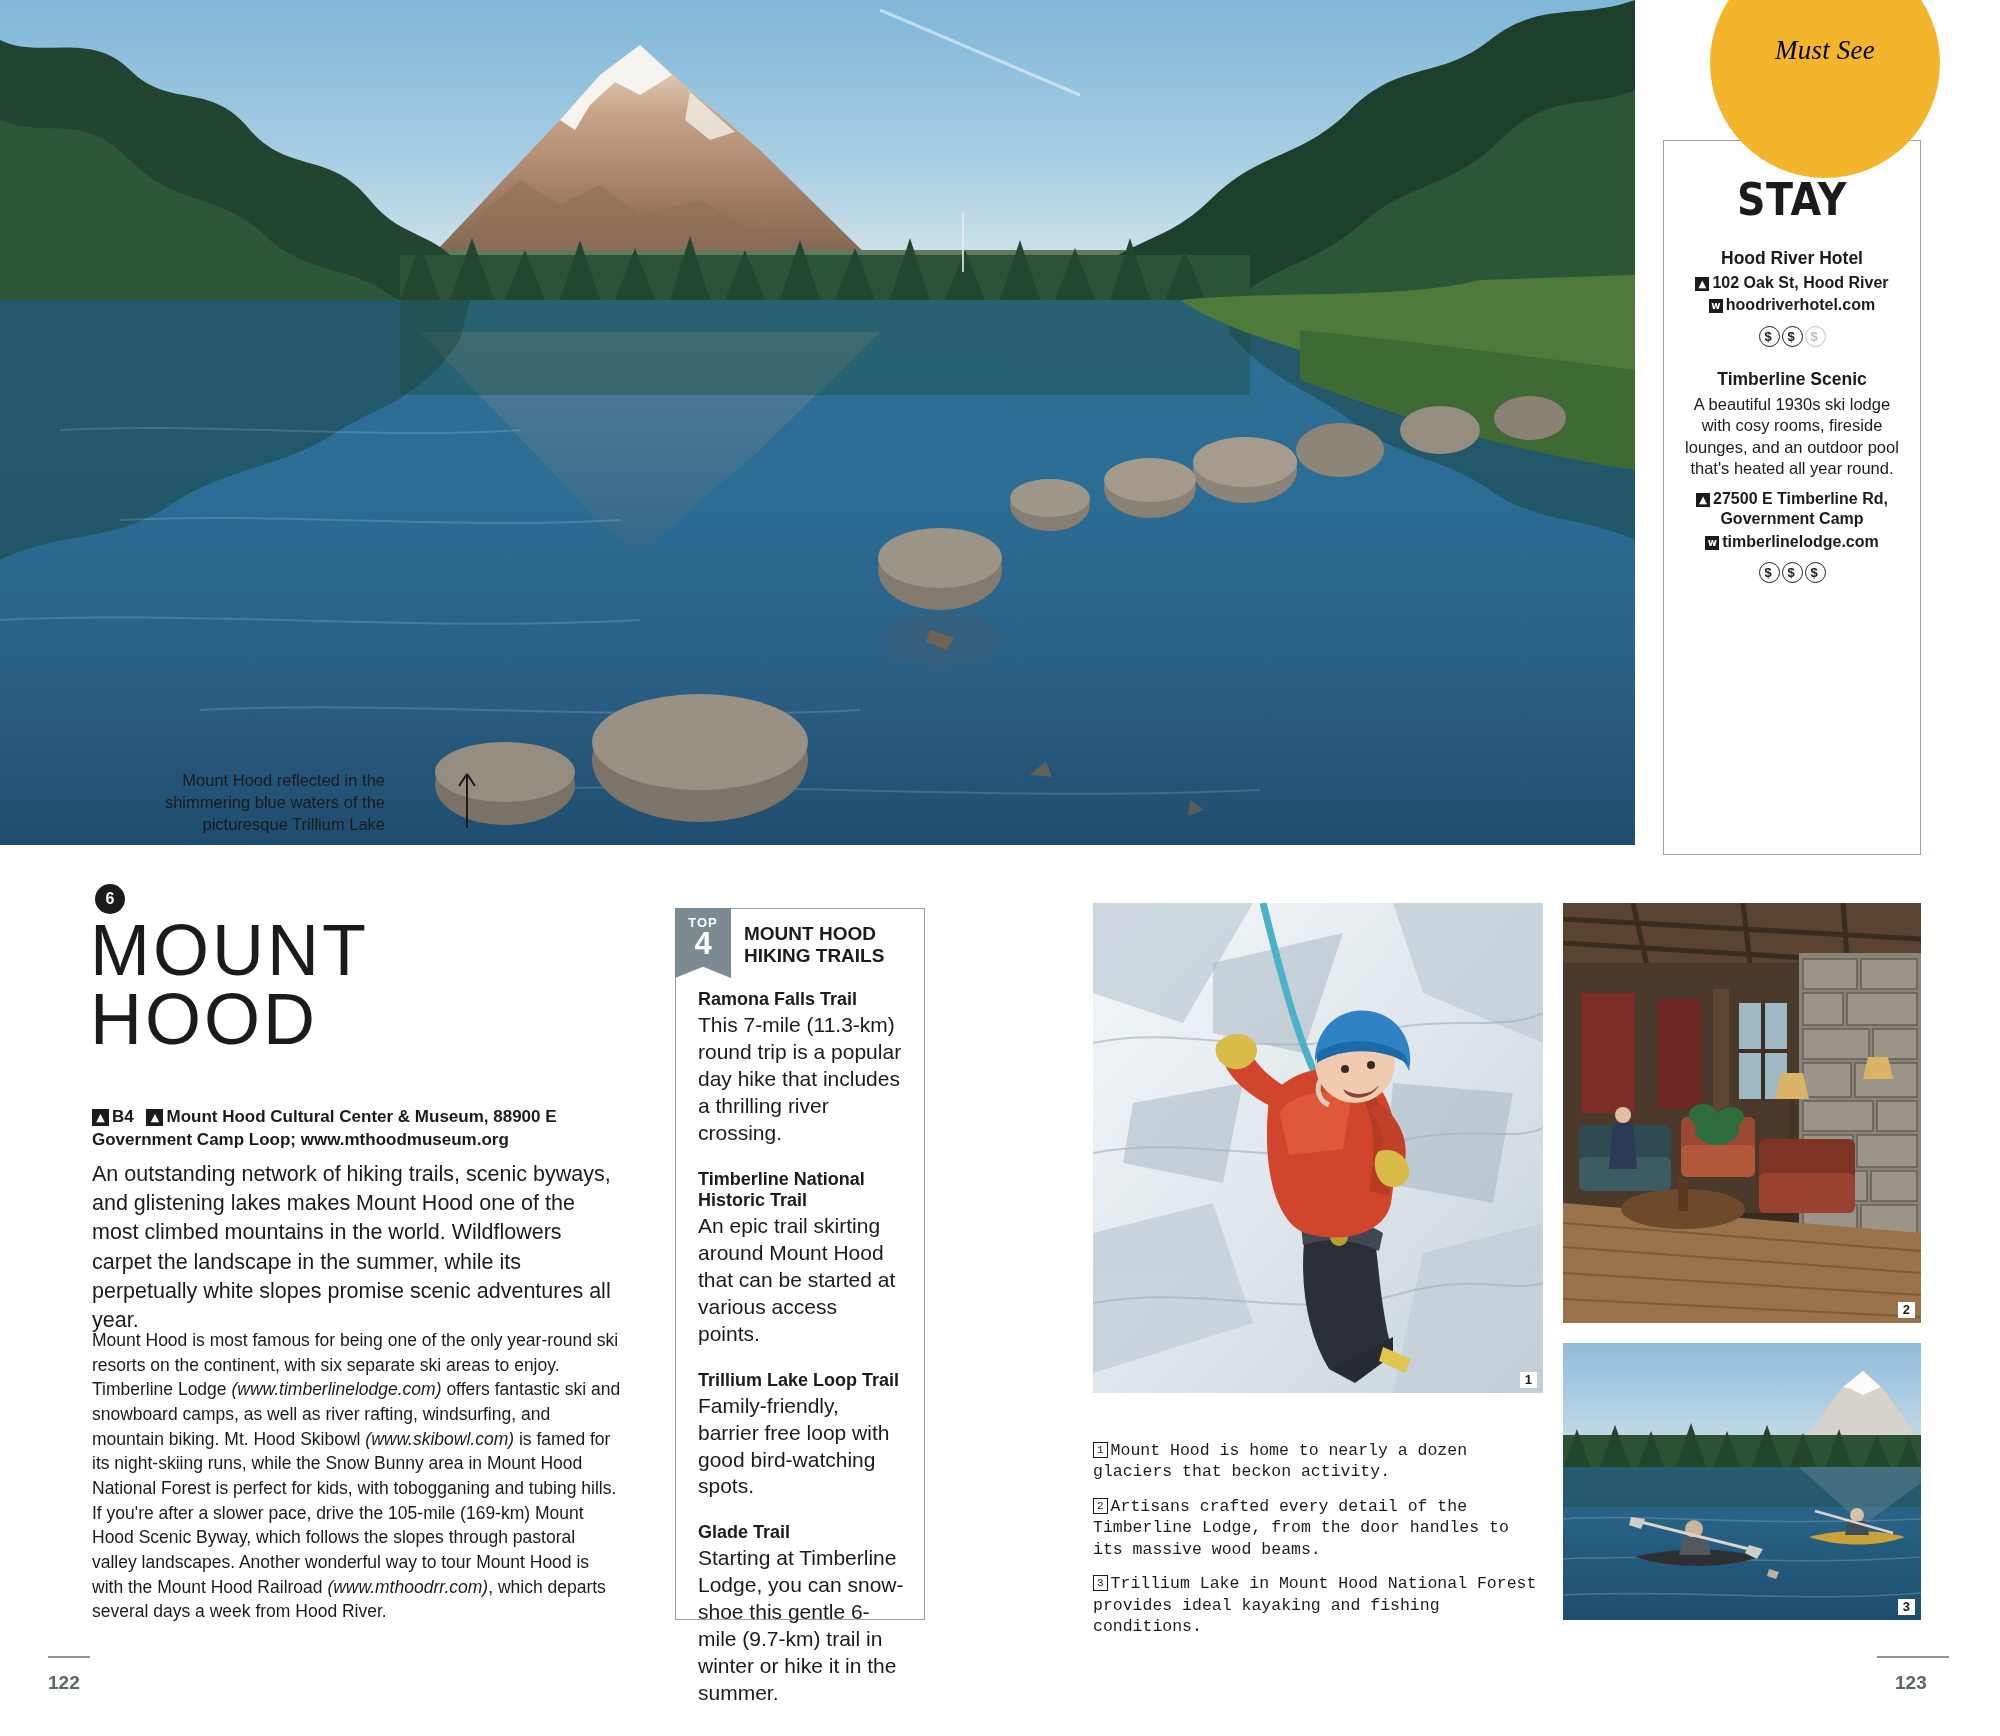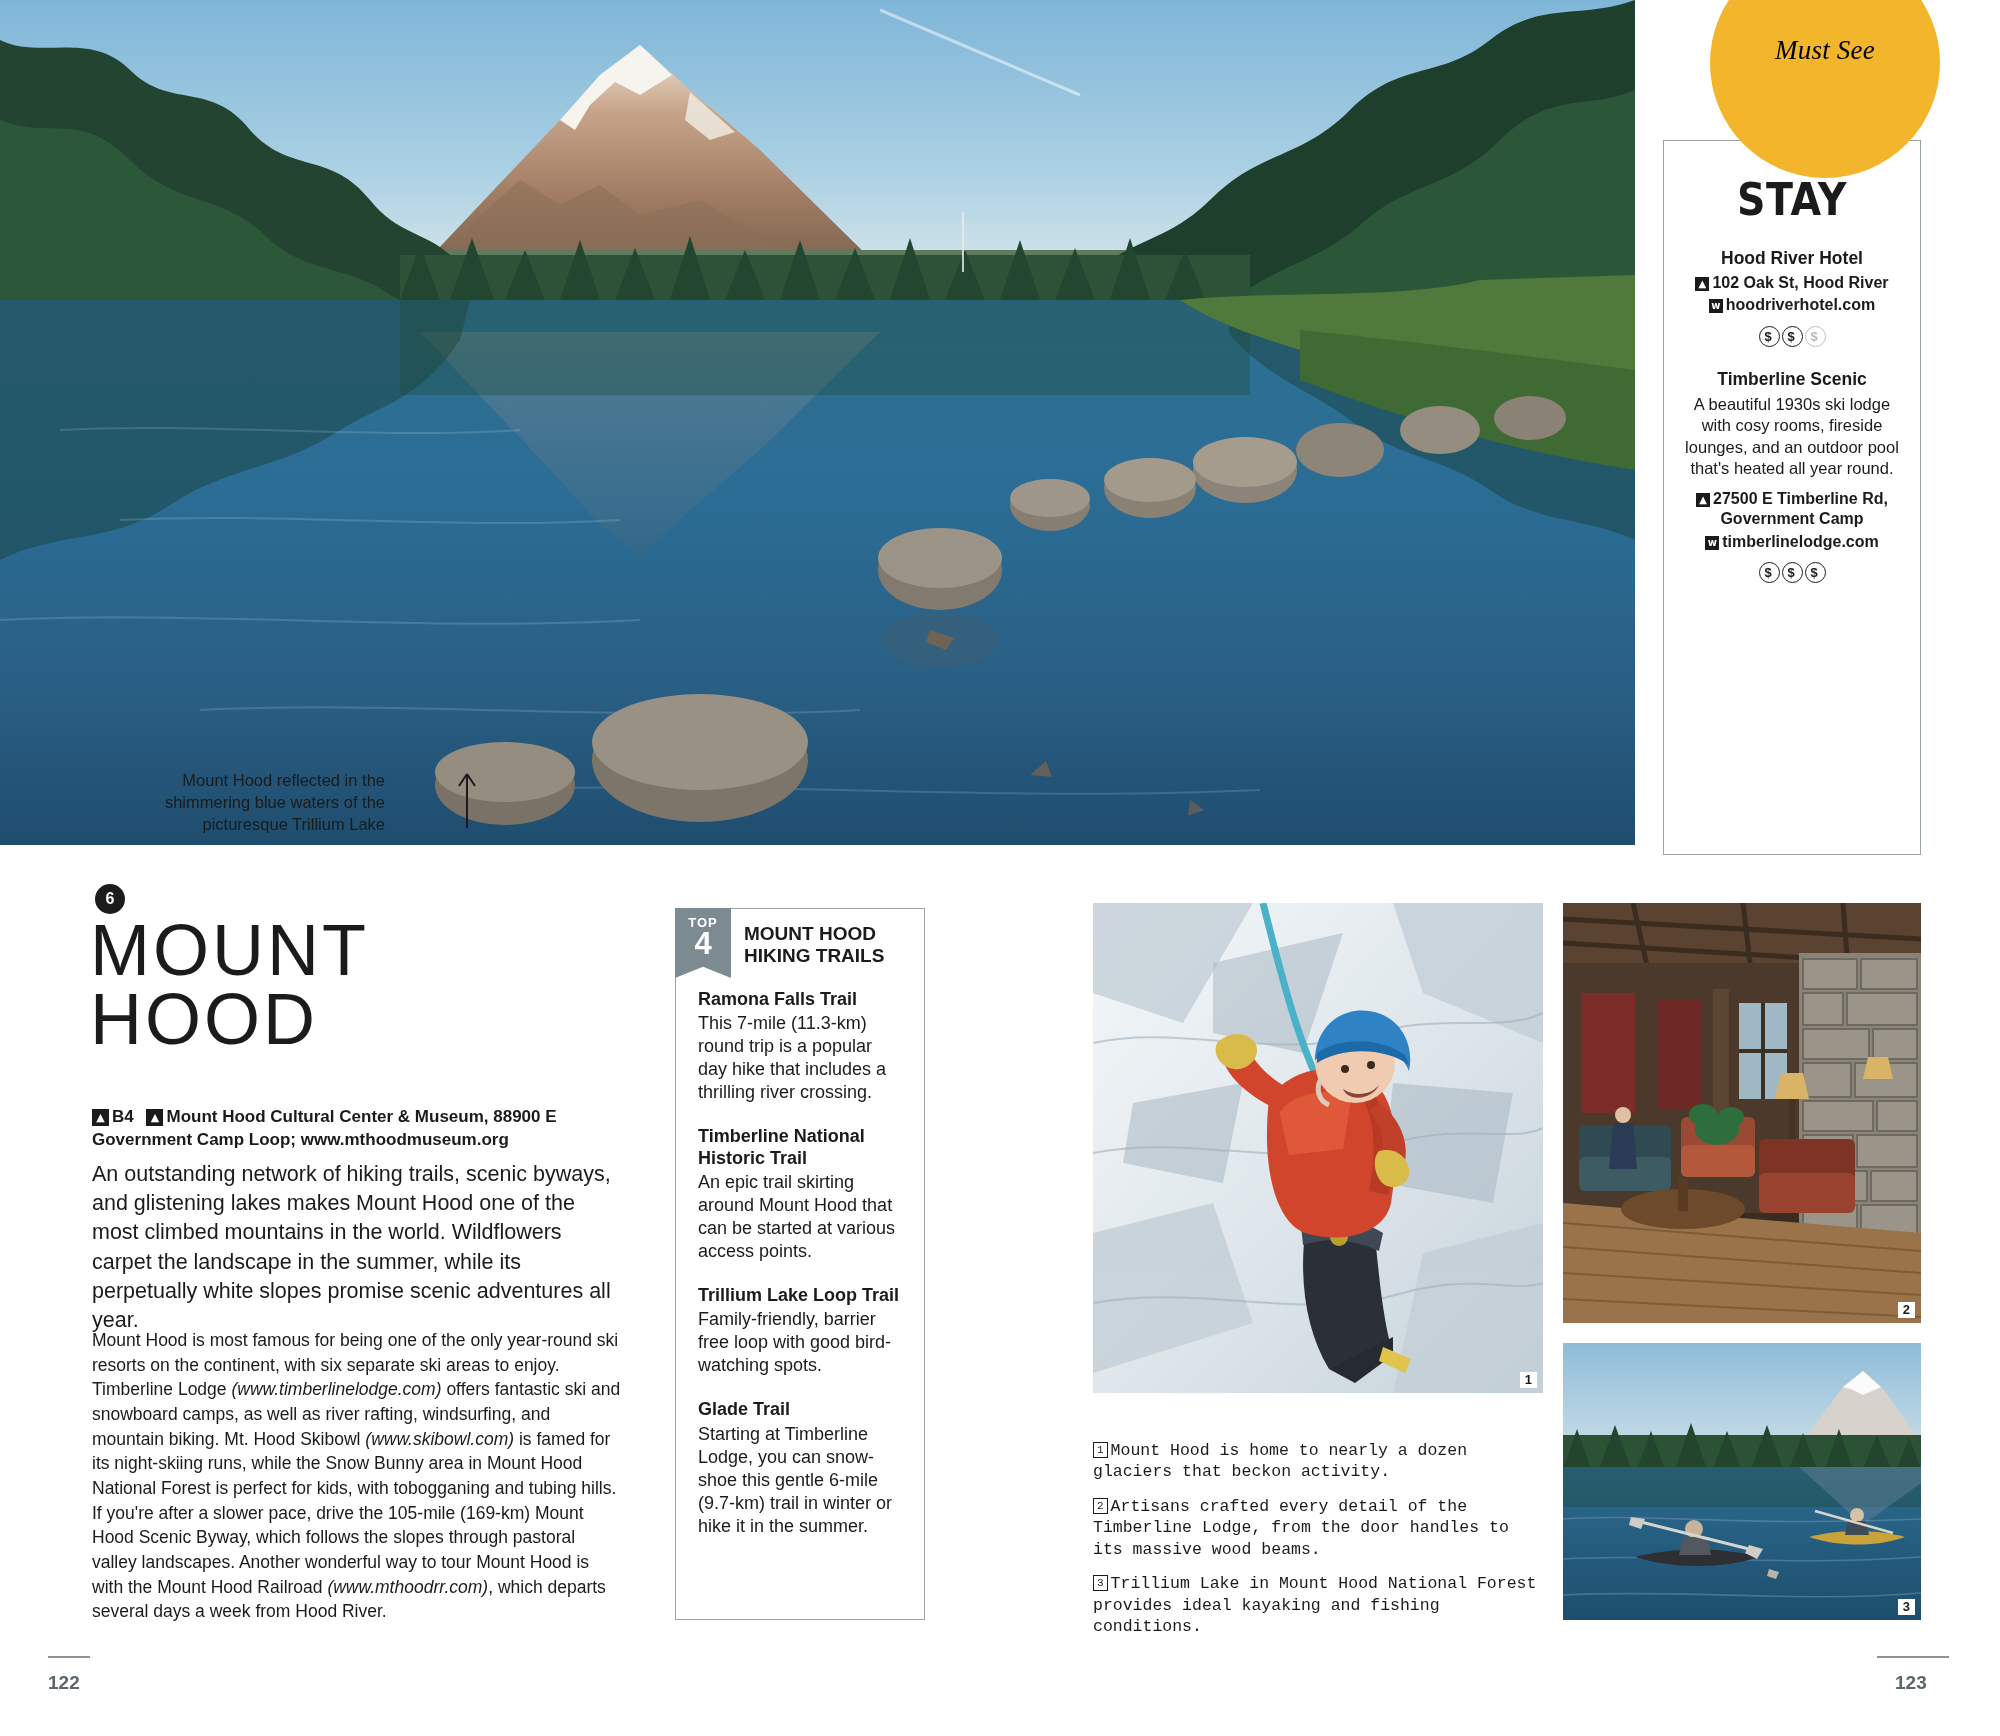--- a/index.html
+++ b/index.html
@@ -232,21 +232,21 @@
   .topflag .t2 { font-size: 31px; font-weight: bold; line-height: .9; }
   .tophead {
     margin-left: 46px;
     font-size: 19px;
     font-weight: bold;
     line-height: 1.16;
     padding-top: 4px;
   }
   .trail { margin-top: 22px; }
   .trail-name { font-size: 18px; font-weight: bold; line-height: 1.18; margin-bottom: 2px; }
-  .trail-desc { font-size: 18px; line-height: 1.28; }
+  .trail-desc { font-size: 21px; line-height: 1.28; }
 
   
   .ph {
     position: absolute;
     overflow: hidden;
     background: #ccc;
   }
   .ph svg { display: block; width: 100%; height: 100%; }
   .ph-num {
     position: absolute;

